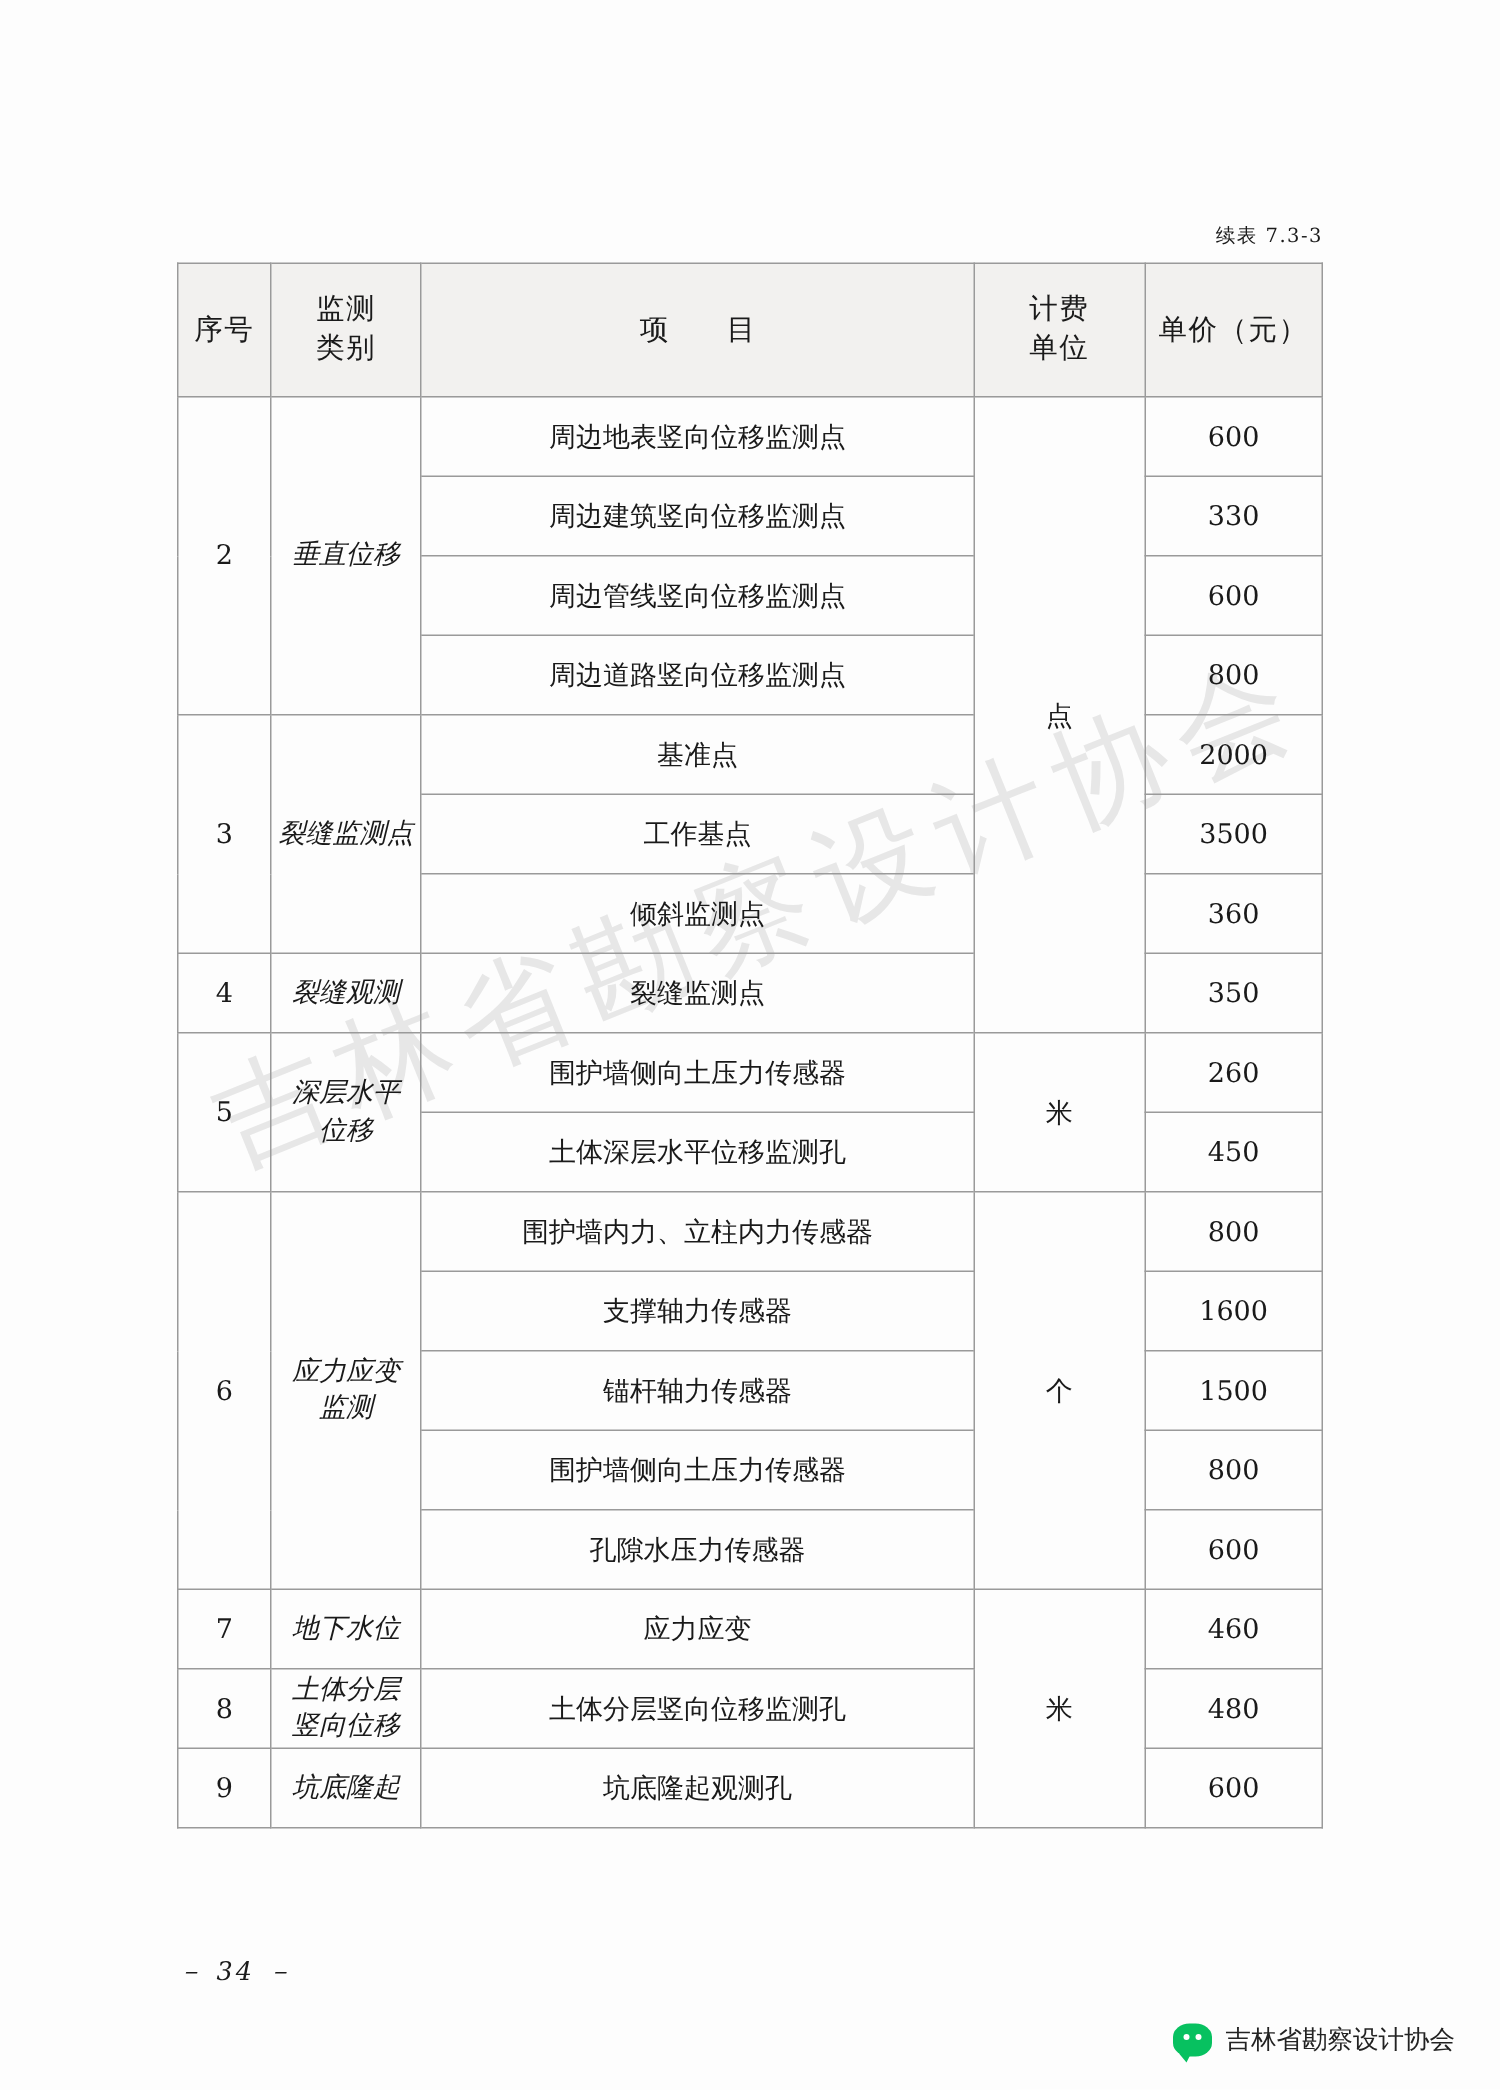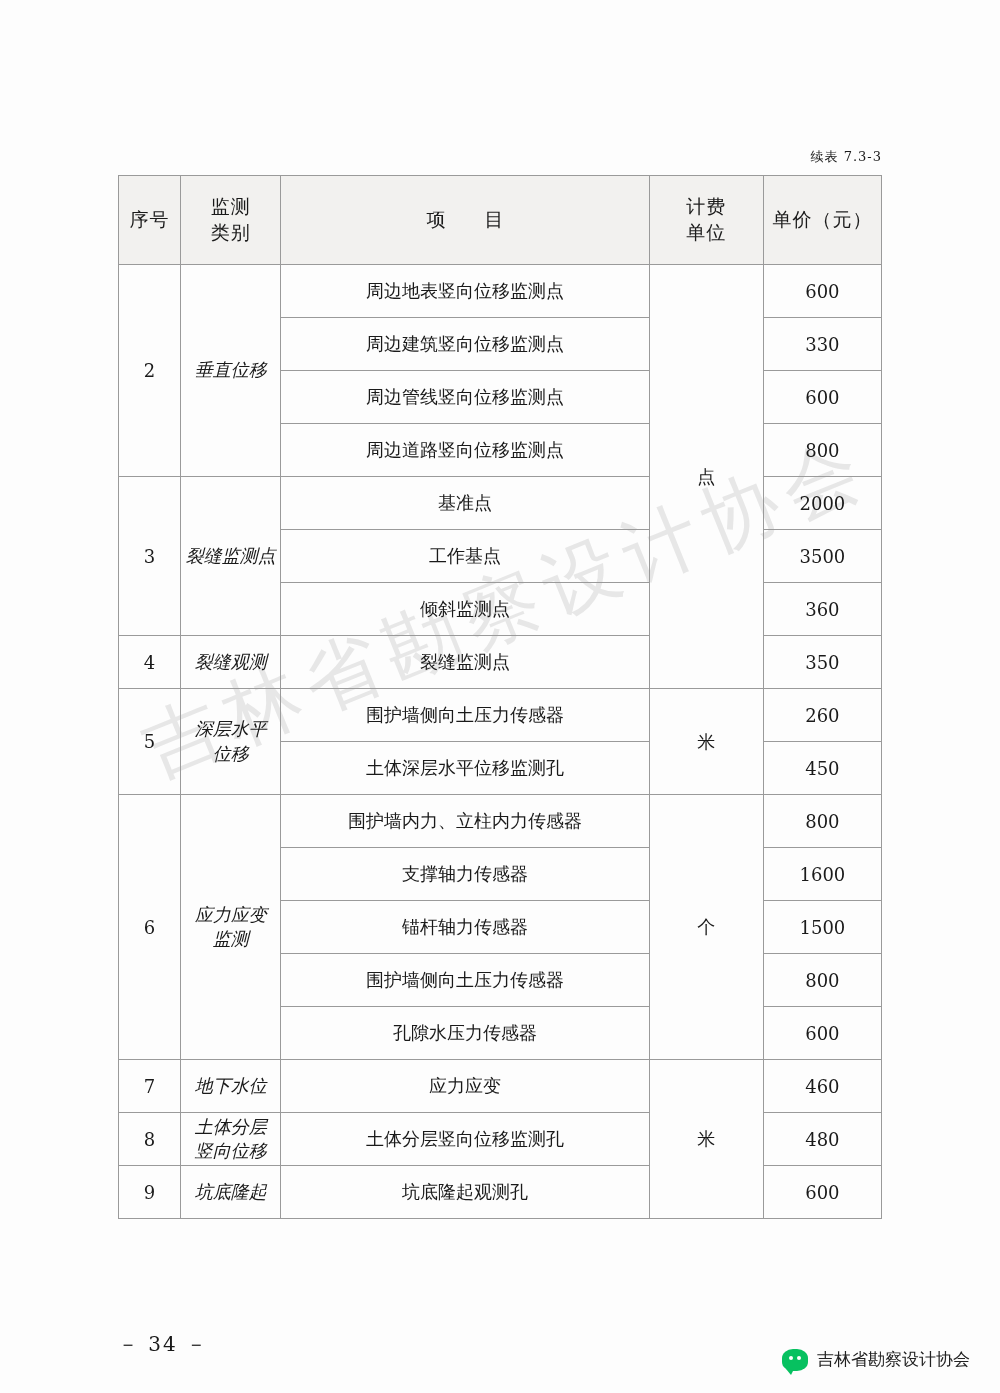--- a/index.html
+++ b/index.html
@@ -97,24 +97,25 @@
 
   .col-idx { width: 62px; }
   .col-cat { width: 100px; }
   .col-item { width: 368px; }
   .col-unit { width: 114px; }
   .col-price { width: 118px; }
 
   .pagenum {
     position: absolute;
     left: 118px;
-    top: 1331px;
-    font-size: 20px;
+    top: 1303px;
+    font-size: 17px;
     letter-spacing: 2px;
     z-index: 6;
+    font-style: italic;
   }
 
   .footer {
     position: absolute;
     right: 30px;
     bottom: 22px;
     display: flex;
     align-items: center;
     gap: 9px;
     z-index: 7;

